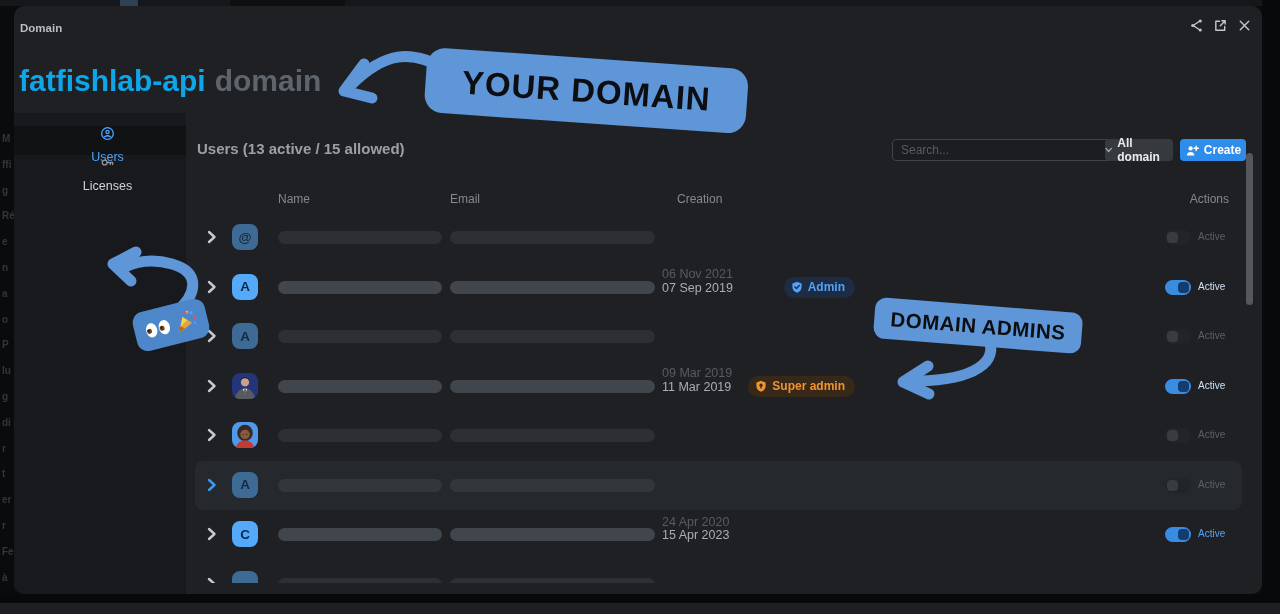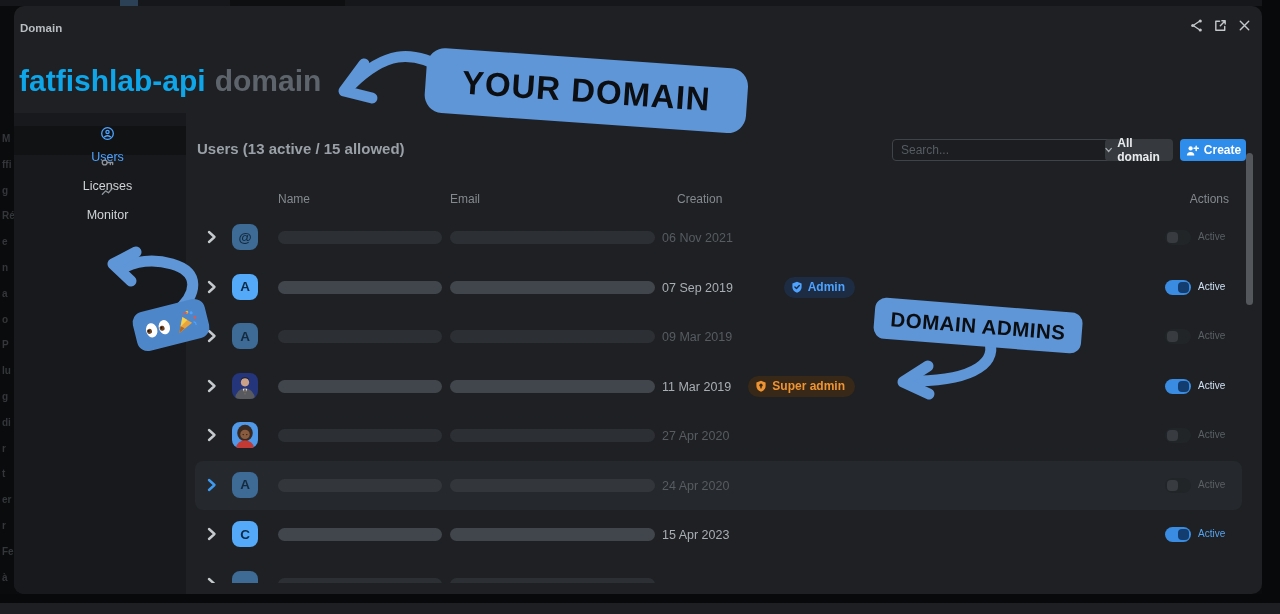--- a/index.html
+++ b/index.html
@@ -67,21 +67,21 @@
   .avatar{position:absolute;left:37px;top:11px;width:26px;height:26px;border-radius:8px;display:flex;
           align-items:center;justify-content:center;font-size:13.5px;font-weight:700;overflow:hidden;}
   .avatar.muted{background:#3d6b96;color:#142a3d;}
   .avatar.bright{background:#54a9f8;color:#0d2a47;}
   .avatar svg{display:block;}
   .bar{position:absolute;top:18px;height:13px;border-radius:6.5px;}
   .bar.name{left:83px;width:164px;} .bar.email{left:255px;width:205px;}
   .row.on .bar{background:#41464c;} .row.off .bar{background:#2c3035;}
   .row.highlighted .bar{background:#33373c;}
   .creation{position:absolute;left:467px;top:18px;font-size:12.5px;white-space:nowrap;}
-  .row.on .creation{color:#a9aeb4;} .row.off .creation{color:#575c62;}
+  .row.on .creation{color:#a9aeb4;} .row.off .creation{color:#575c62;margin-top:36px;}
   .badge{position:absolute;top:14px;right:387px;height:21px;border-radius:10.5px;display:flex;align-items:center;
          gap:5px;padding:0 10px 0 7px;font-size:12px;font-weight:700;white-space:nowrap;}
   .badge.admin{background:#1d2c42;color:#4da3ff;align-items:center;}
   .badge.super{background:#372817;color:#ef9433;}
   .toggle{position:absolute;left:970px;top:17px;width:26px;height:15px;border-radius:8px;cursor:pointer;}
   .toggle.on{background:#3a8ce2;}
   .toggle.on .knob{position:absolute;right:2px;top:2px;width:11px;height:11px;border-radius:4px;background:#123d6e;}
   .toggle.off{background:#222528;}
   .toggle.off .knob{position:absolute;left:2px;top:2px;width:11px;height:11px;border-radius:4px;background:#383c41;}
   .active-label{position:absolute;left:1003px;top:18px;font-size:10px;}
@@ -170,26 +170,20 @@
         </svg>
         <span>Users</span>
       </div>
       <div class="side-item">
         <svg class="sicon" width="15" height="15" viewBox="0 0 16 16">
           <circle cx="5" cy="8" r="2.6"></circle>
             <path d="M7.6 8 H13.5 M11 8 v2.2 M13.5 8 v2.2"></path>
         </svg>
         <span>Licenses</span>
       </div>
-      <div class="side-item">
-        <svg class="sicon" width="15" height="15" viewBox="0 0 16 16">
-          <path d="M2.5 11 L6 7.3 L9 9.4 L13.5 4.4"></path>
-        </svg>
-        <span>Monitor</span>
-      </div>
     </div>
 
     <div class="content-heading">Users (13 active / 15 allowed)</div>
 
     <div class="search-box">
       <input type="text" placeholder="Search..." style="">
       <svg class="mag" width="14" height="14" viewBox="0 0 16 16">
         <g stroke="#4da3ff" stroke-width="1.7" fill="none" stroke-linecap="round">
           <circle cx="6.8" cy="6.8" r="4.1"></circle>
             <path d="M10 10 L13.5 13.5"></path>

